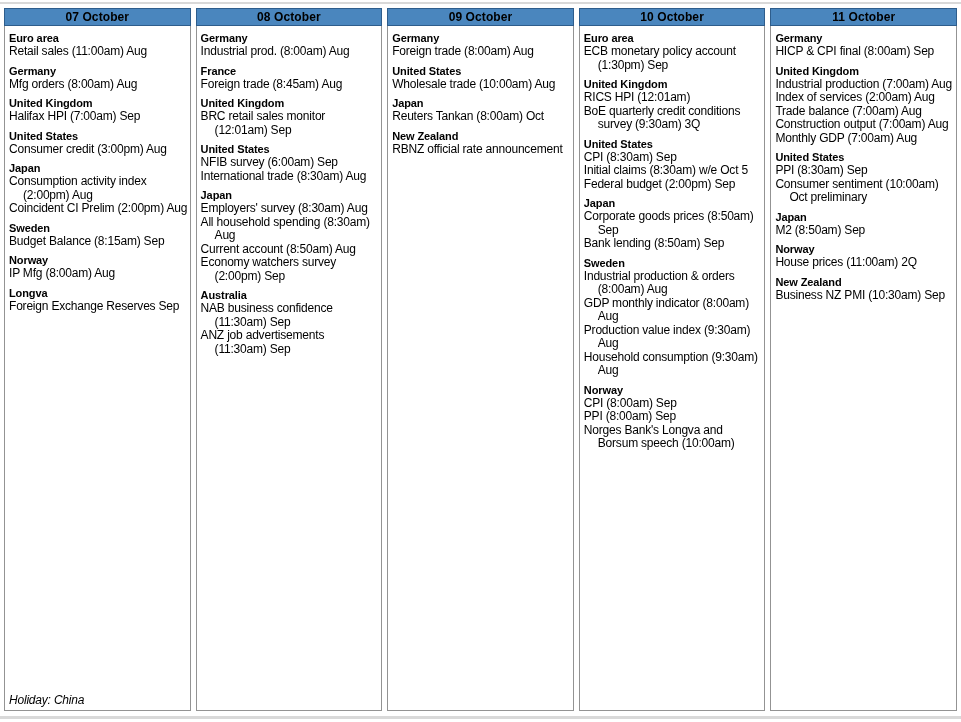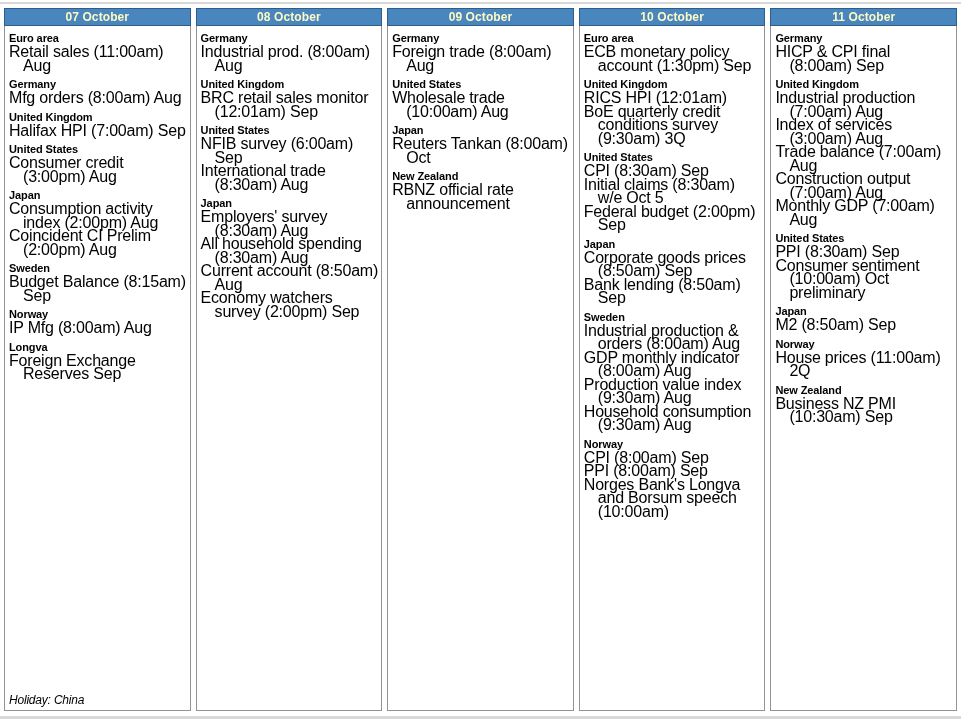--- a/index.html
+++ b/index.html
@@ -26,21 +26,21 @@
   }
   .column {
     flex:1 1 0;
     display:flex; flex-direction:column;
     min-width:0;
   }
   .col-header {
     height:18px;
     background:#4a86be;
     border:1px solid #2e5d8c;
-    color:#fef9c3;
+    color:#000000;
     font-weight:bold;
     font-size:12px;
     line-height:16px;
     text-align:center;
     letter-spacing:0.1px;
   }
   .col-body {
     border-left:1px solid #939393;
     border-right:1px solid #939393;
     border-bottom:1px solid #939393;
@@ -50,21 +50,21 @@
     overflow:hidden;
   }
   .group { margin-bottom:5px; }
   .country {
     font-weight:bold;
     font-size:11px;
     line-height:14px;
     letter-spacing:-0.1px;
   }
   .event {
-    font-size:16px;
+    font-size:12px;
     line-height:13.5px;
     letter-spacing:-0.2px;
     padding-left:14px;
     text-indent:-14px;
   }
   .holiday {
     margin-top:auto;
     font-style:italic;
     font-size:12px;
     line-height:13px;
@@ -137,20 +137,25 @@
 
   <div class="column">
     <div class="col-header">08 October</div>
     <div class="col-body">
   <div class="group">
     <div class="country">Germany</div>
 
   <div class="event">Industrial prod. (8:00am) Aug</div>
 </div>
 
+  <div class="group">
+    <div class="country">France</div>
+
+  <div class="event">Foreign trade (8:45am) Aug</div>
+</div>
 
 
   <div class="group">
     <div class="country">United Kingdom</div>
 
   <div class="event">BRC retail sales monitor (12:01am) Sep</div>
 </div>
 
   <div class="group">
     <div class="country">United States</div>
@@ -165,20 +170,27 @@
 
   <div class="event">Employers' survey (8:30am) Aug</div>
 
   <div class="event">All household spending (8:30am) Aug</div>
 
   <div class="event">Current account (8:50am) Aug</div>
 
   <div class="event">Economy watchers survey (2:00pm) Sep</div>
 </div>
 
+  <div class="group">
+    <div class="country">Australia</div>
+
+  <div class="event">NAB business confidence (11:30am) Sep</div>
+
+  <div class="event">ANZ job advertisements (11:30am) Sep</div>
+</div>
 </div>
   </div>
 
   <div class="column">
     <div class="col-header">09 October</div>
     <div class="col-body">
   <div class="group">
     <div class="country">Germany</div>
 
   <div class="event">Foreign trade (8:00am) Aug</div>
@@ -271,21 +283,21 @@
     <div class="country">Germany</div>
 
   <div class="event">HICP &amp; CPI final (8:00am) Sep</div>
 </div>
 
   <div class="group">
     <div class="country">United Kingdom</div>
 
   <div class="event">Industrial production (7:00am) Aug</div>
 
-  <div class="event">Index of services (3:00am) Aug</div>
+  <div class="event">Index of services (2:00am) Aug</div>
 
   <div class="event">Trade balance (7:00am) Aug</div>
 
   <div class="event">Construction output (7:00am) Aug</div>
 
   <div class="event">Monthly GDP (7:00am) Aug</div>
 </div>
 
   <div class="group">
     <div class="country">United States</div>

